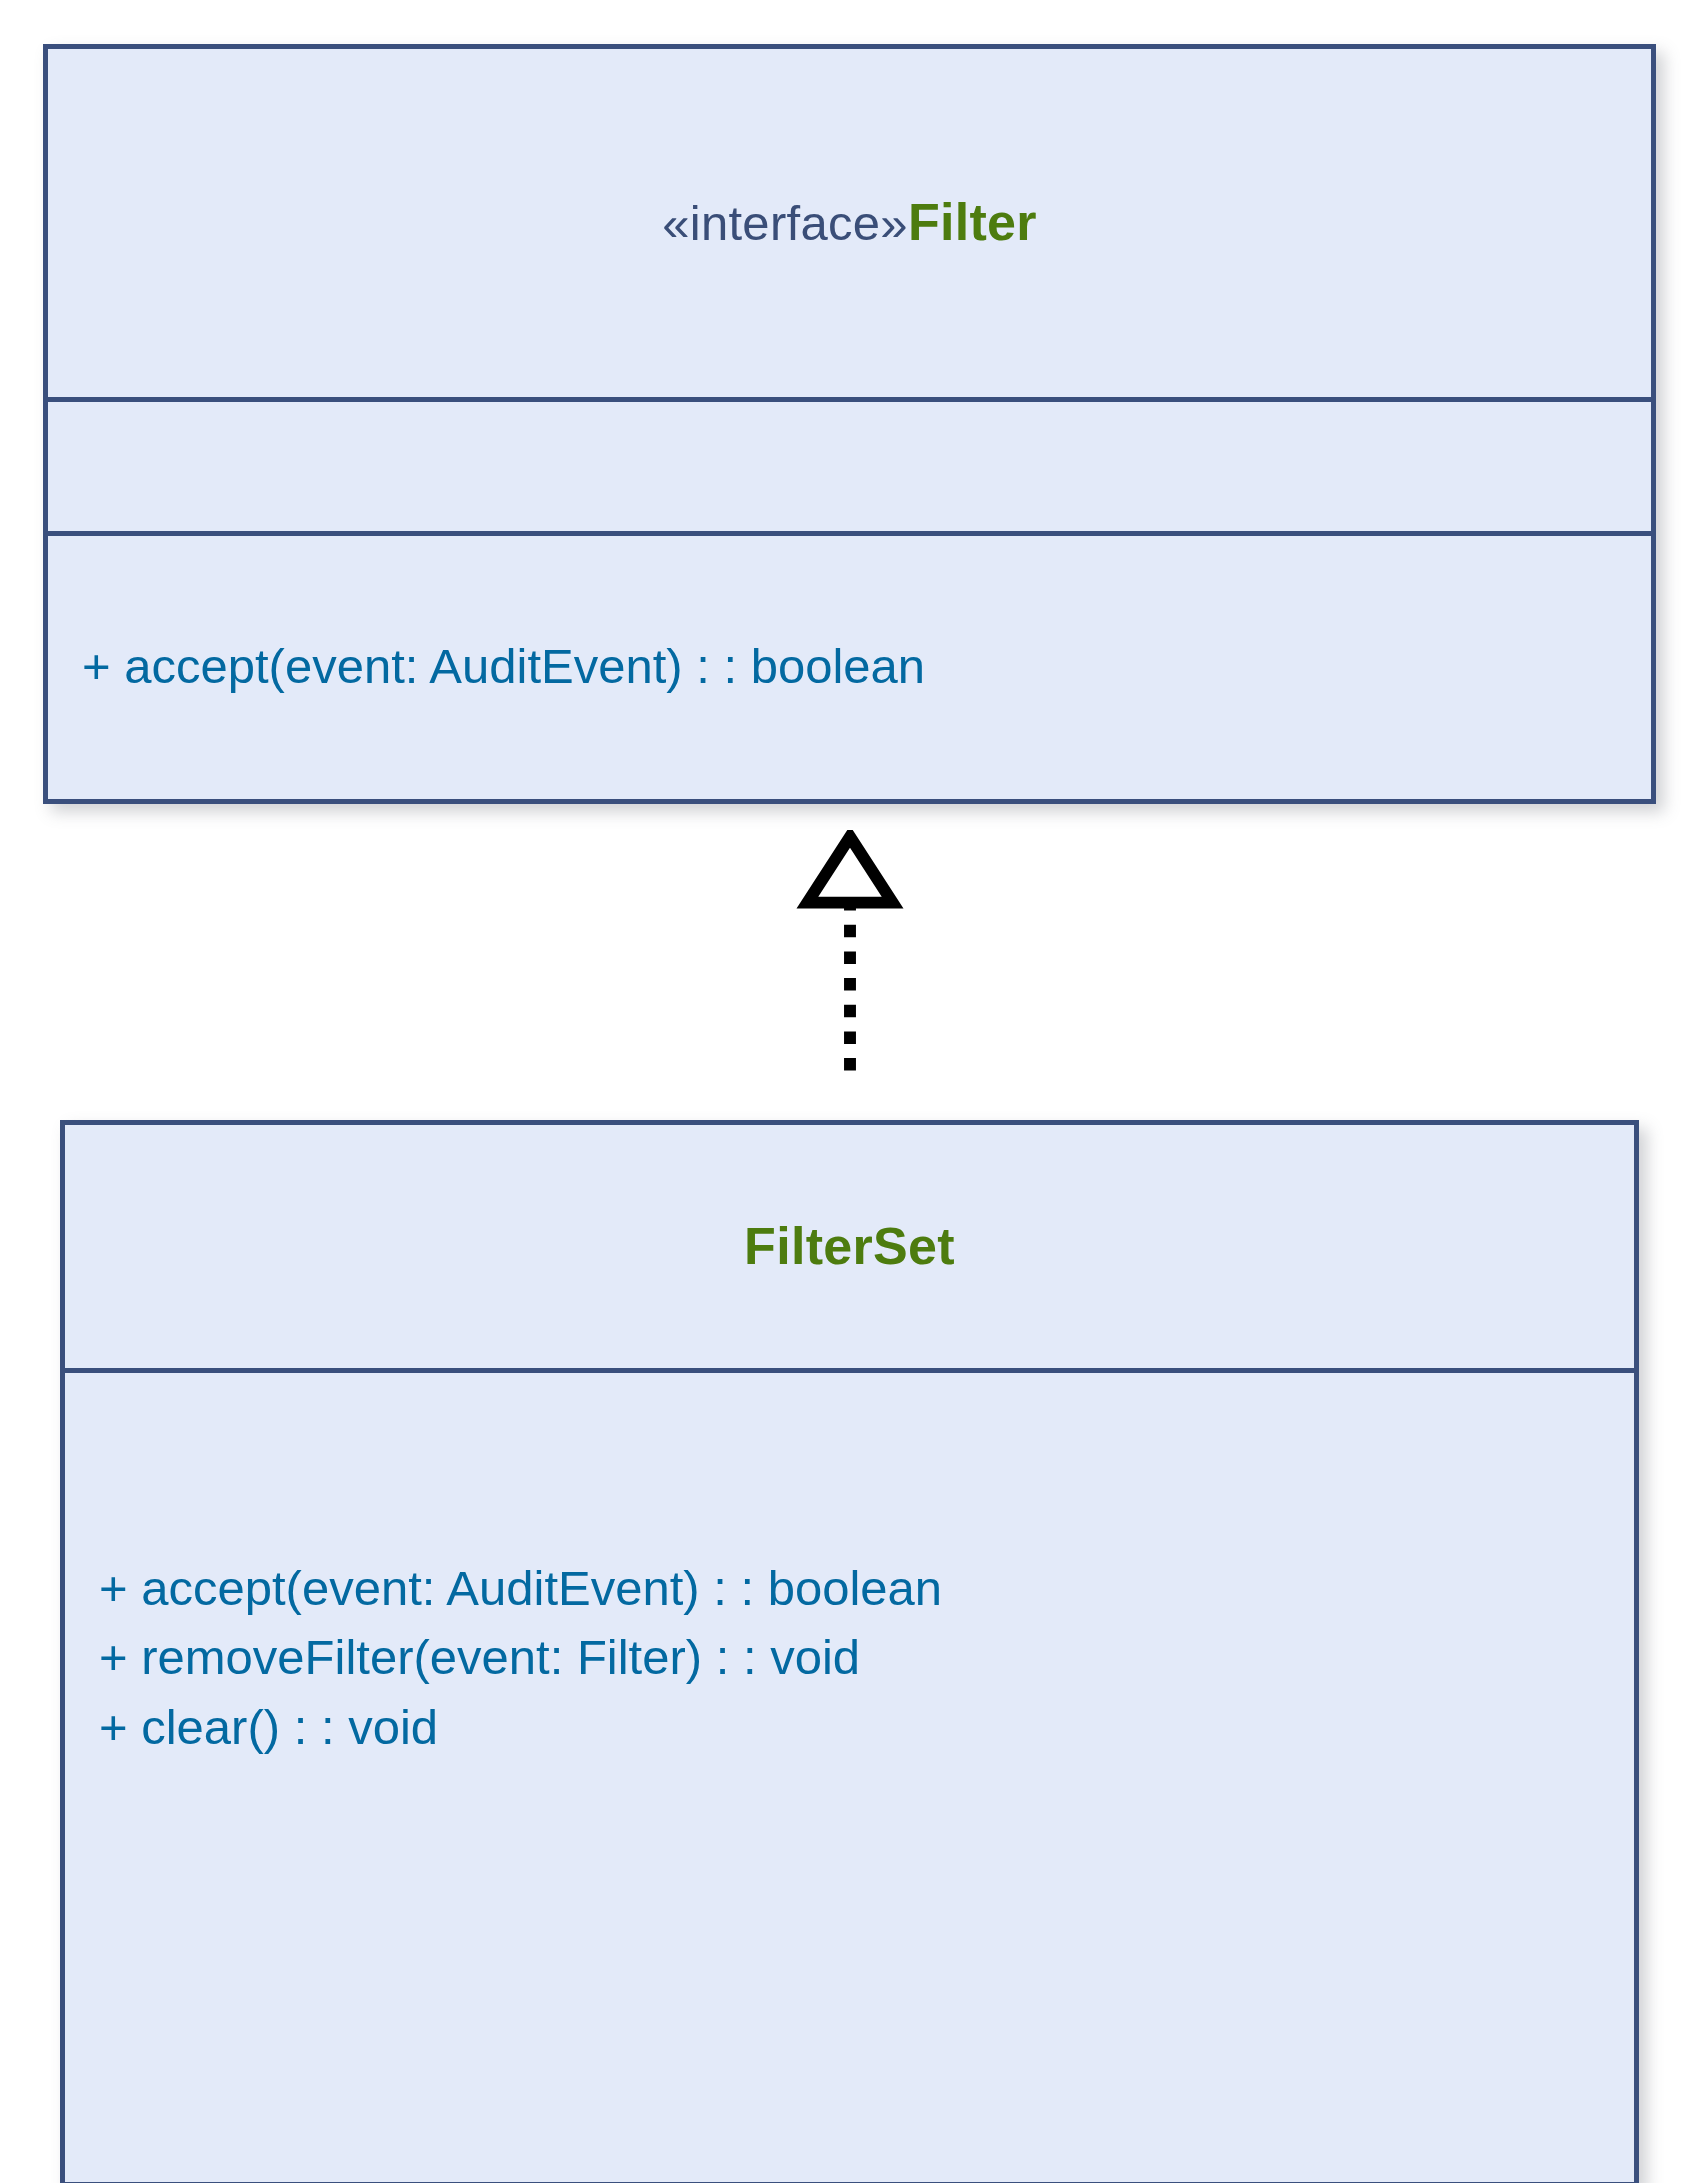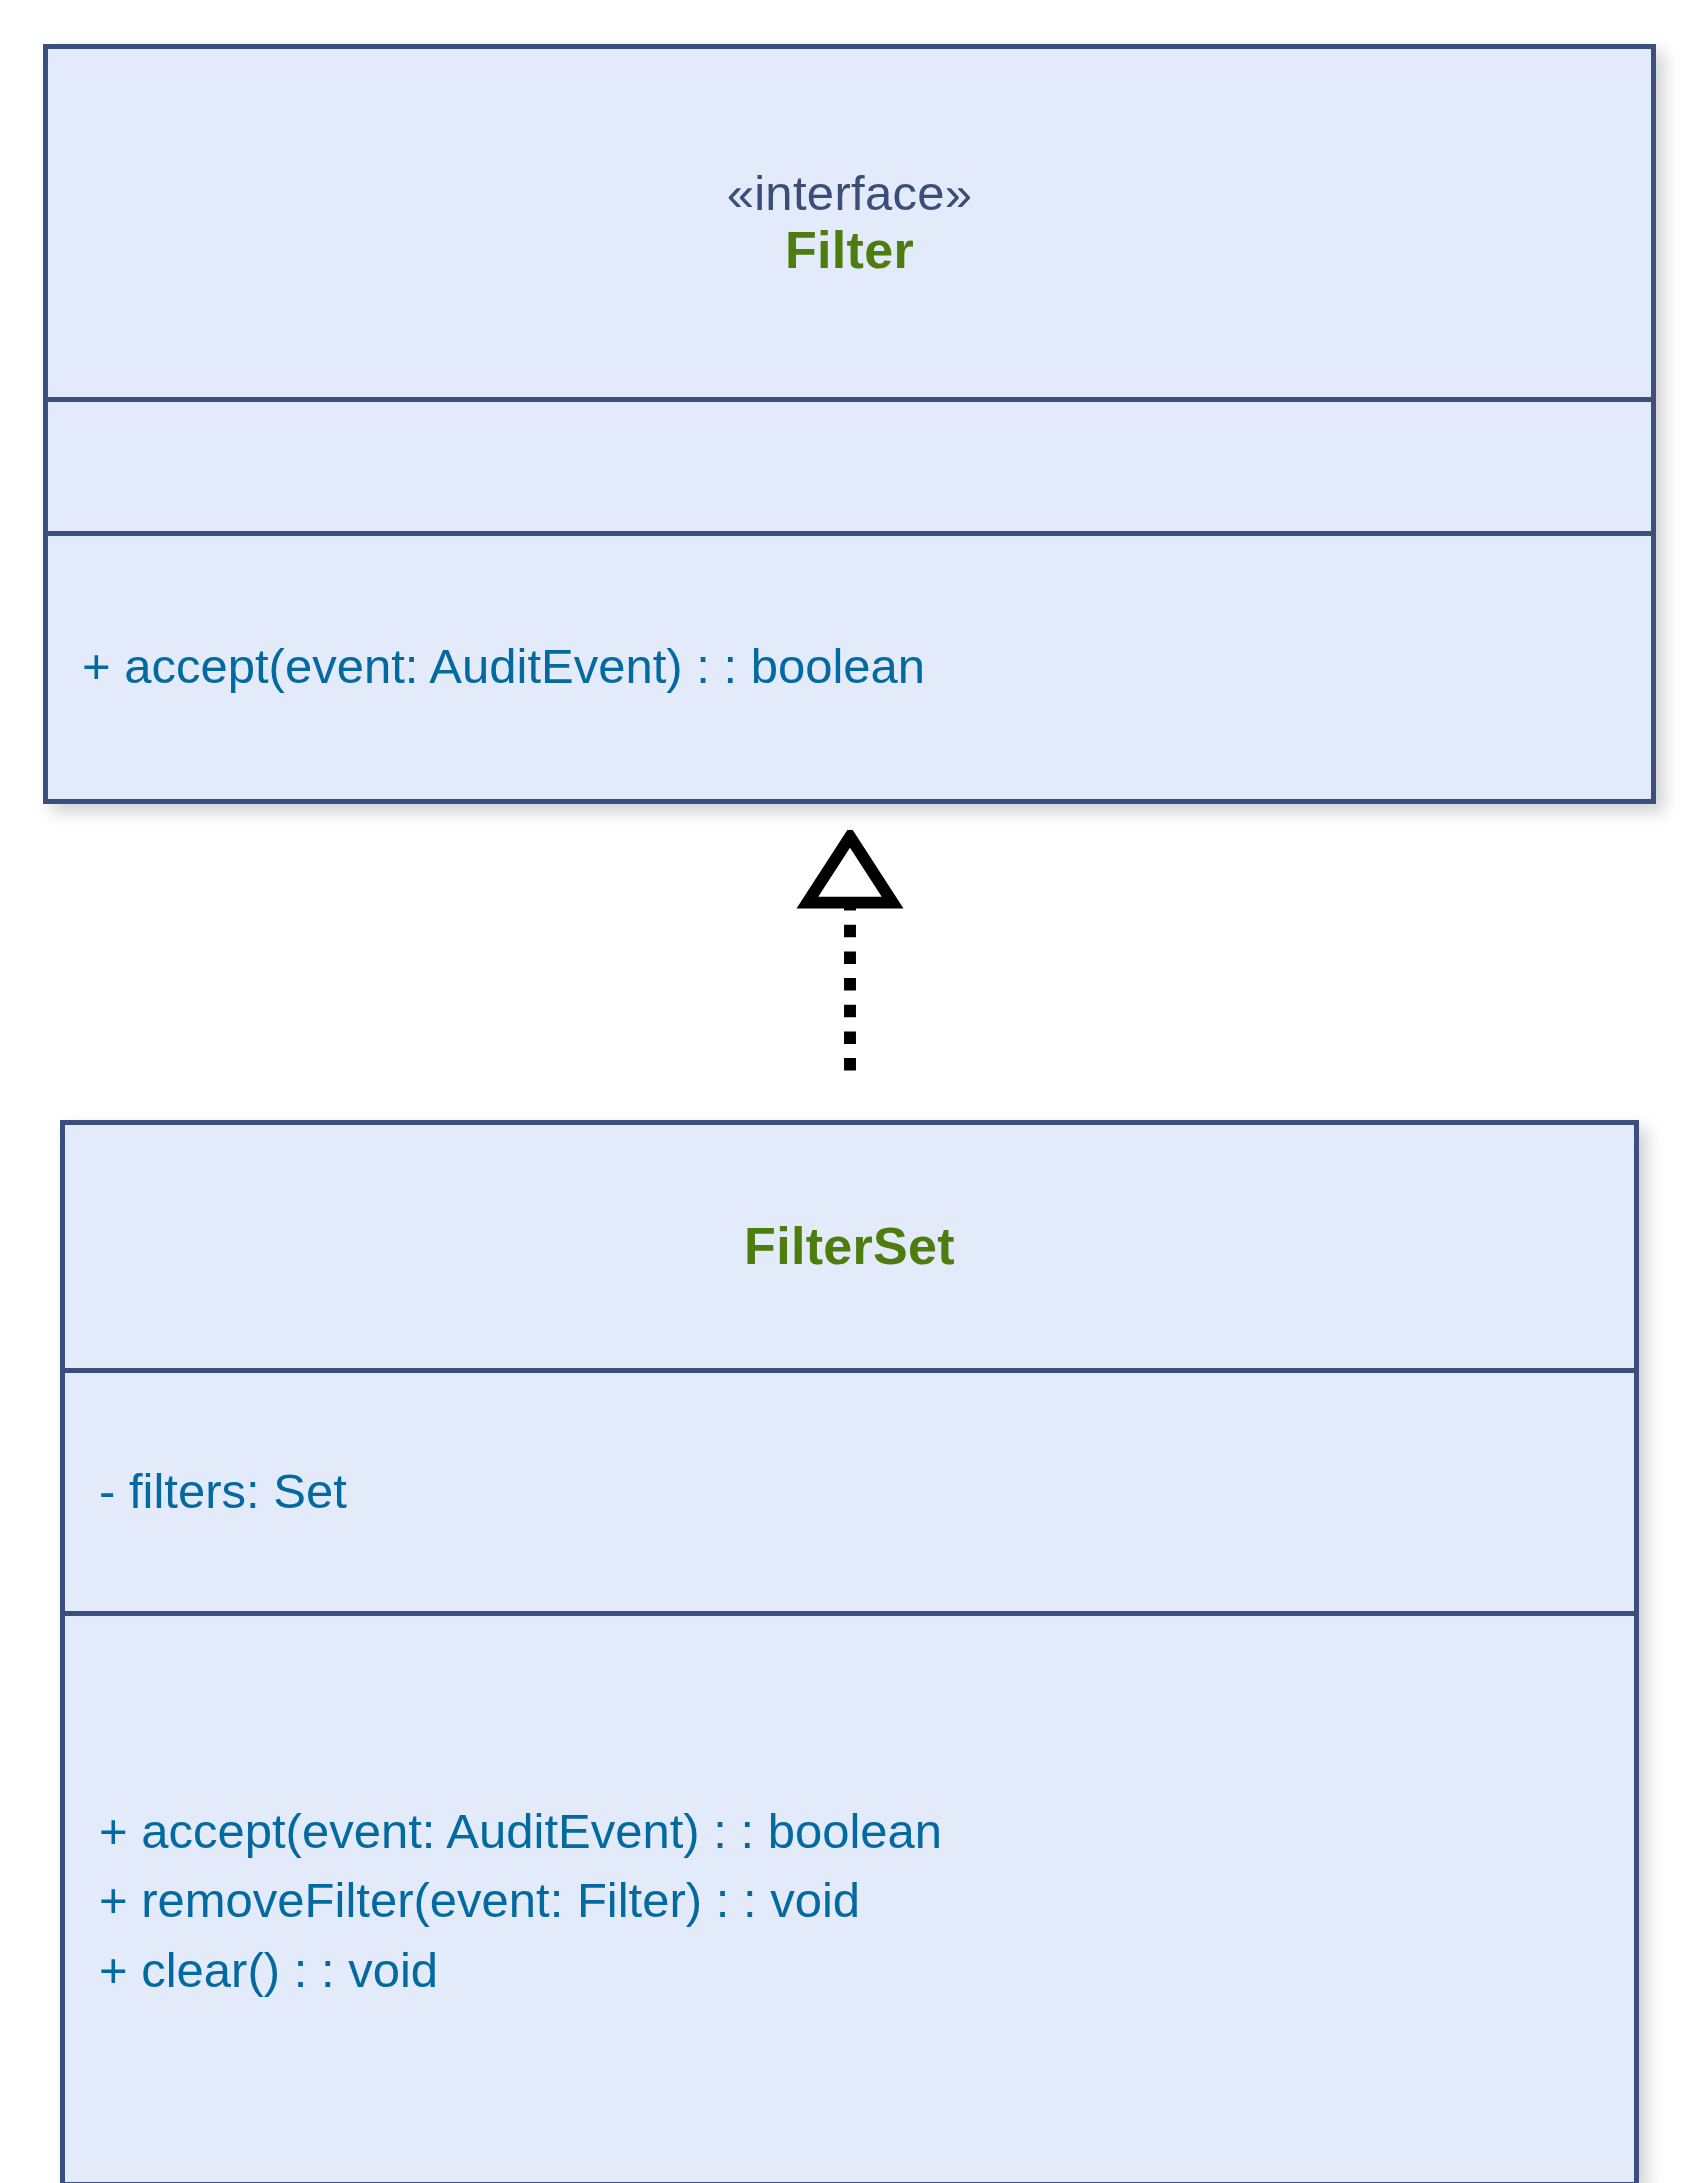--- a/index.html
+++ b/index.html
@@ -35,21 +35,21 @@
     position: relative;
     box-sizing: border-box;
     width: 100%;
   }
   .uml-compartment + .uml-compartment {
     border-top: 5.7px solid #3a4f7d;
   }
 
   .uml-name-compartment {
     display: flex;
-    flex-direction: column;
+    flex-direction: row;
     align-items: center;
     justify-content: center;
     text-align: left;
   }
 
   .uml-stereotype {
     color: #3a4e78;
     font-size: 49px;
     font-weight: 400;
     line-height: 1.15;
@@ -141,25 +141,20 @@
 
     <polygon points="100,12 175,128 25,128" fill="#ffffff" stroke="#000000" stroke-width="21" stroke-linejoin="miter"></polygon>
   </svg>
 
   <div class="uml-class" id="filterset-class">
 
     <div class="uml-compartment uml-name-compartment" id="filterset-name-compartment">
       <div class="uml-classname">FilterSet</div>
     </div>
 
-    <div class="uml-compartment" id="filterset-attrs-compartment">
-      <div class="uml-member-list">
-        <div class="uml-member">- filters: Set</div>
-      </div>
-    </div>
 
     <div class="uml-compartment" id="filterset-ops-compartment">
       <div class="uml-member-list">
         <div class="uml-member">+ accept(event: AuditEvent) : : boolean</div>
         <div class="uml-member">+ removeFilter(event: Filter) : : void</div>
         <div class="uml-member">+ clear() : : void</div>
       </div>
     </div>
   </div>
 

